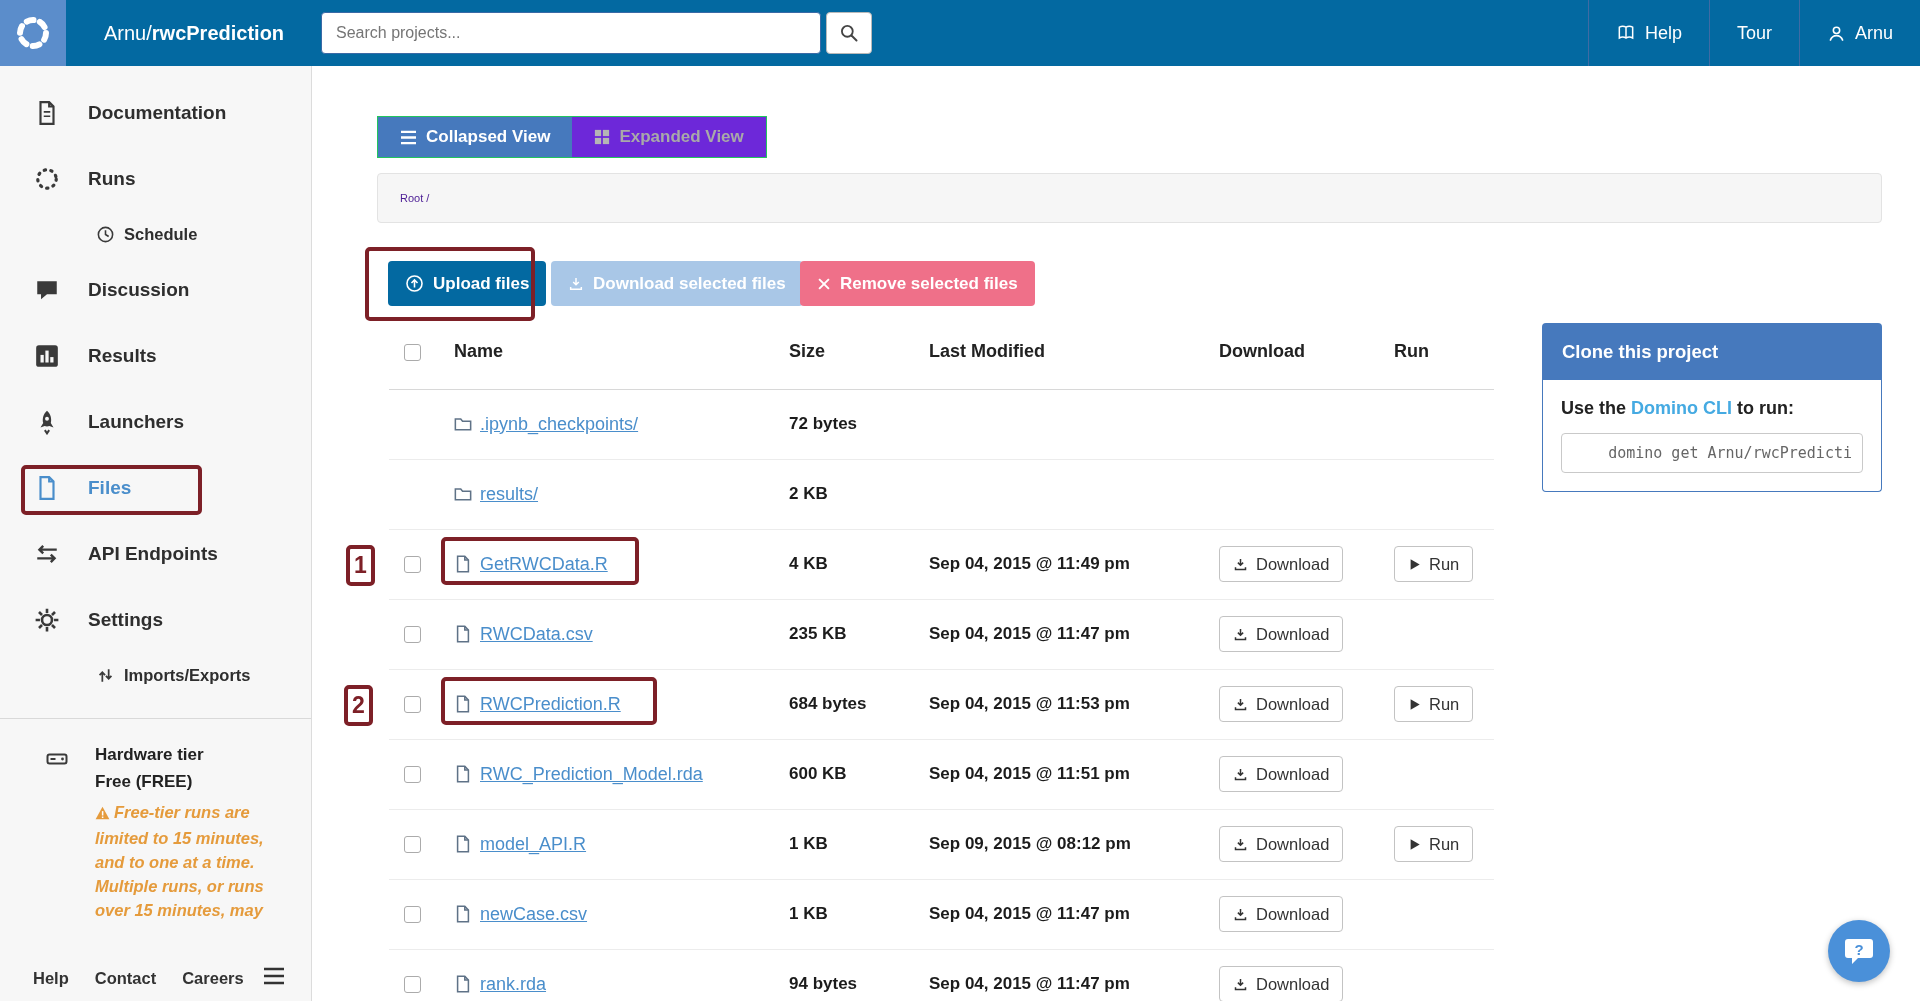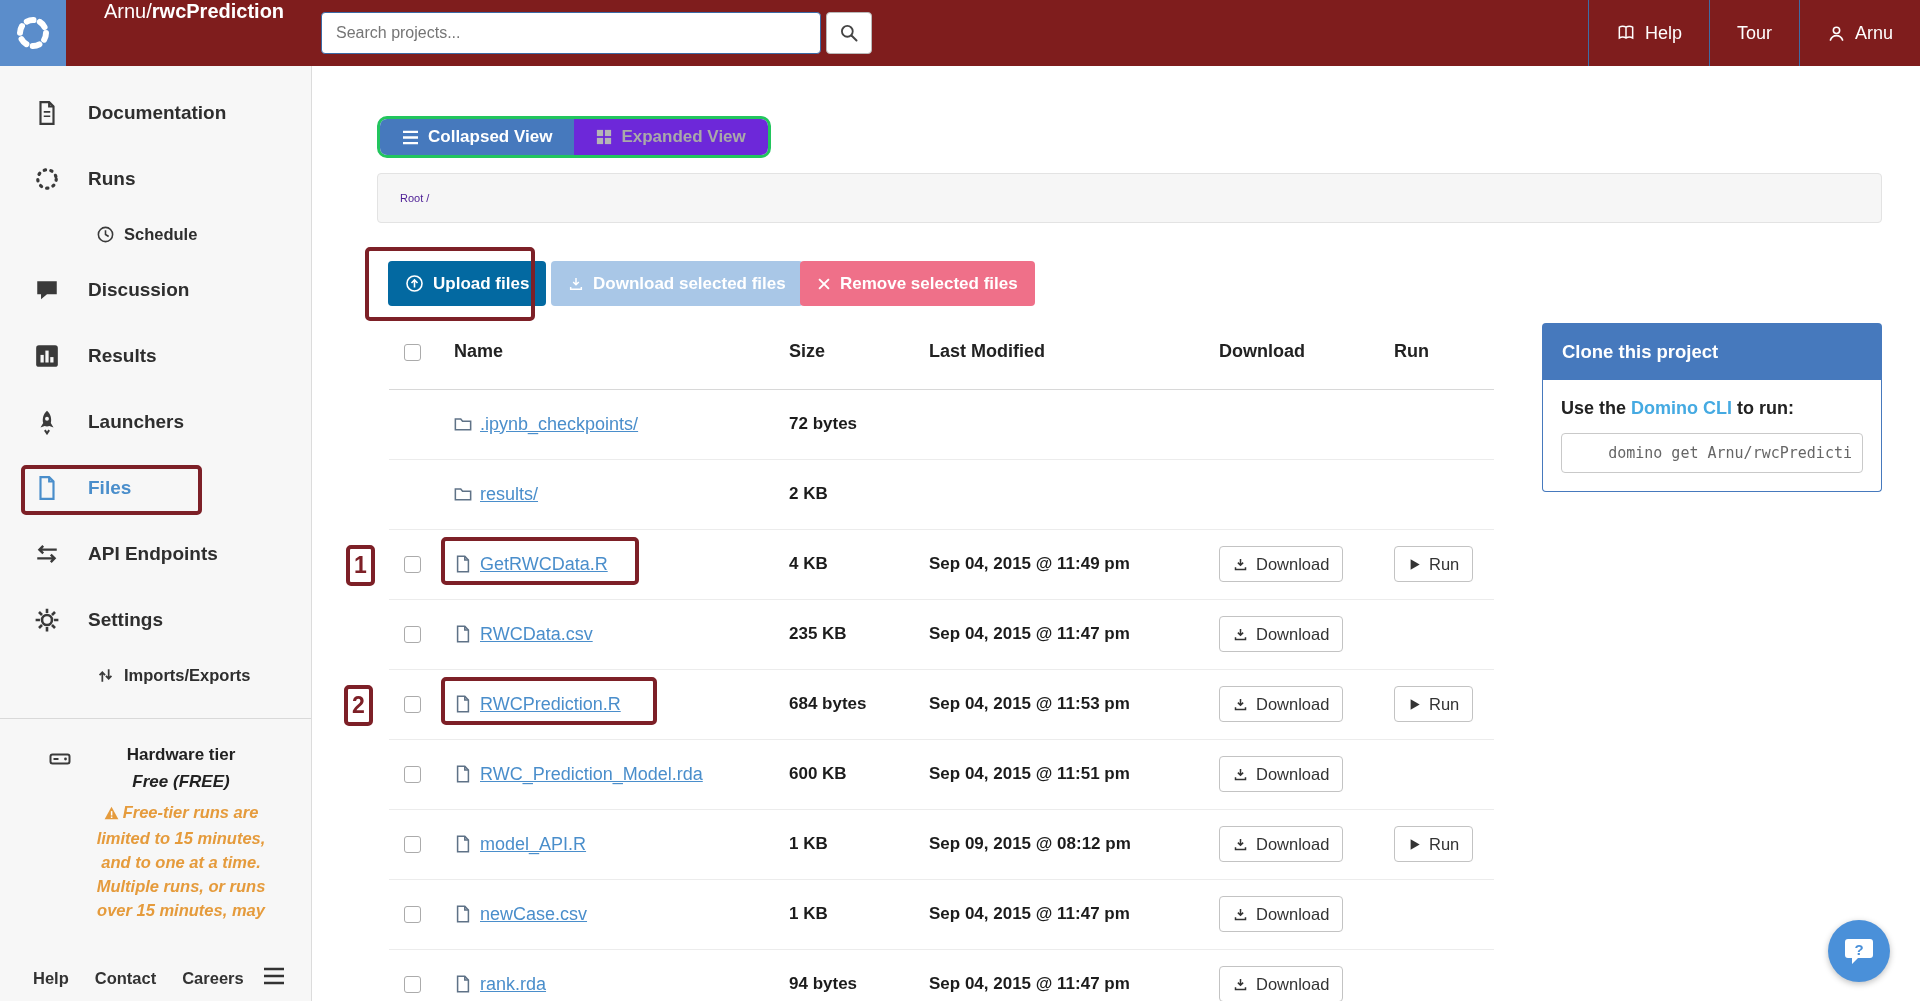--- a/index.html
+++ b/index.html
@@ -1,56 +1,56 @@
 <!DOCTYPE html>
 <html><head>
 <meta charset="utf-8">
 <style>
   * { margin:0; padding:0; box-sizing:border-box; }
   body { font-family:"Liberation Sans", sans-serif; background:#fff; }
   .page { position:relative; width:1920px; height:1001px; overflow:hidden; background:#fff; }
 
   
-  .navbar { position:absolute; left:0; top:0; width:1920px; height:66px; background:#7f1d1d; display:flex; align-items:flex-start; z-index:5; }
+  .navbar { position:absolute; left:0; top:0; width:1920px; height:66px; background:#0369a1; display:flex; align-items:center; z-index:5; }
   .logo-box { width:66px; height:66px; background:#5b8dcb; display:flex; align-items:center; justify-content:center; flex:0 0 auto; cursor:pointer; }
   .nav-title { margin-left:38px; color:#fff; font-size:20px; white-space:nowrap; }
   .nav-title .owner { font-weight:400; }
   .nav-title .proj { font-weight:700; }
   .search-wrap { position:absolute; left:321px; top:12px; height:42px; display:flex; }
   .search-input { width:500px; height:42px; border:1px solid #3a6aa6; border-radius:4px; padding:0 14px; font-size:16px; font-family:"Liberation Sans", sans-serif; color:#333; outline:none; }
   .search-btn { width:46px; height:42px; margin-left:5px; background:#fff; border:1px solid #b9b9b9; border-radius:4px; display:flex; align-items:center; justify-content:center; cursor:pointer; }
   .nav-right { position:absolute; right:0; top:0; height:66px; display:flex; }
   .nav-item { height:66px; display:flex; align-items:center; gap:9px; padding:0 27px; color:#fff; font-size:18px; border-left:1px solid #3f6ba4; cursor:pointer; white-space:nowrap; }
 
   
-  .sidebar { position:absolute; left:0; top:66px; width:312px; height:935px; background:#f7f7f7; border-right:1px solid #dcdcdc; z-index:4;text-align:center; }
+  .sidebar { position:absolute; left:0; top:66px; width:312px; height:935px; background:#f7f7f7; border-right:1px solid #dcdcdc; z-index:4; }
   .side-nav { padding-top:14px; }
   .side-item { display:flex; align-items:center; height:66px; padding-left:34px; color:#2e2e2e; font-size:19px; font-weight:600; cursor:pointer; }
   .side-item .s-icon { width:26px; margin-right:28px; display:flex; align-items:center; justify-content:center; color:#3a3a3a; }
   .side-item .s-icon svg { width:26px; height:26px; display:block; }
   .side-item.active, .side-item.active .s-icon { color:#4a8ecb; }
   .side-item.sub { height:45px; padding-left:96px; font-size:16.5px; }
   .side-item.sub .s-icon { width:19px; margin-right:9px; }
   .side-item.sub .s-icon svg { width:19px; height:19px; }
   .side-divider { margin-top:20px; border-top:1px solid #d9d9d9; }
   .hw-block { display:flex; padding:26px 20px 0 45px; }
   .hw-icon { width:30px; flex:0 0 auto; color:#3a3a3a; padding-top:2px; }
   .hw-icon svg { width:24px; height:24px; }
   .hw-text { margin-left:20px; width:172px; }
   .hw-title { font-size:17px; font-weight:700; color:#222; }
-  .hw-value { font-size:17px; font-weight:700; font-style:italic; color:#222; margin-top:7px; }
+  .hw-value { font-size:17px; font-weight:700; color:#222; margin-top:7px; }
   .hw-warning { margin-top:9px; color:#e59b3c; font-weight:700; font-style:italic; font-size:16.5px; line-height:1.45; max-height:118px; overflow:hidden; }
   .hw-warning .warn-icon { display:inline-block; vertical-align:-2px; margin-right:4px; }
   .side-footer { position:absolute; left:0; bottom:0; width:100%; height:46px; background:#f7f7f7; display:flex; align-items:center; padding:0 33px; gap:26px; }
   .foot-link { font-size:16.5px; font-weight:700; color:#333; cursor:pointer; }
   .foot-burger { position:absolute; right:26px; top:12px; cursor:pointer; color:#333; }
 
   
   .content { position:absolute; left:312px; top:66px; width:1608px; height:935px; background:#fff; }
-  .view-tabs { position:absolute; left:65px; top:50px; display:inline-flex; border:3px solid #22c55e; border-radius:10px; overflow:hidden; height:42px; }
+  .view-tabs { position:absolute; left:65px; top:50px; display:inline-flex; border:1px solid #22c55e; border-radius:0; overflow:hidden; height:42px; }
   .vtab { display:flex; align-items:center; gap:9px; padding:0 22px; font-size:17px; font-weight:700; cursor:pointer; background:#6d28d9; color:#a9a9a9; }
   .vtab.active { background:#4679bd; color:#fff; }
   .breadcrumb { position:absolute; left:65px; top:107px; width:1505px; height:50px; background:#f6f6f6; border:1px solid #e3e3e3; border-radius:4px; line-height:48px; padding-left:22px; color:#4c1d95; font-size:11px; }
 
   .action-btn { position:absolute; top:195px; height:45px; display:inline-flex; align-items:center; gap:9px; padding:0 17px; border:none; border-radius:4px; color:#fff; font-size:17px; font-weight:600; font-family:"Liberation Sans", sans-serif; cursor:pointer; white-space:nowrap; }
   .btn-upload { left:76px; background:#0369a1; }
   .btn-dl-sel { left:239px; background:#a9c7e7; cursor:default;align-items:center; }
   .btn-rm-sel { left:488px; background:#ef7089; }
 
   

